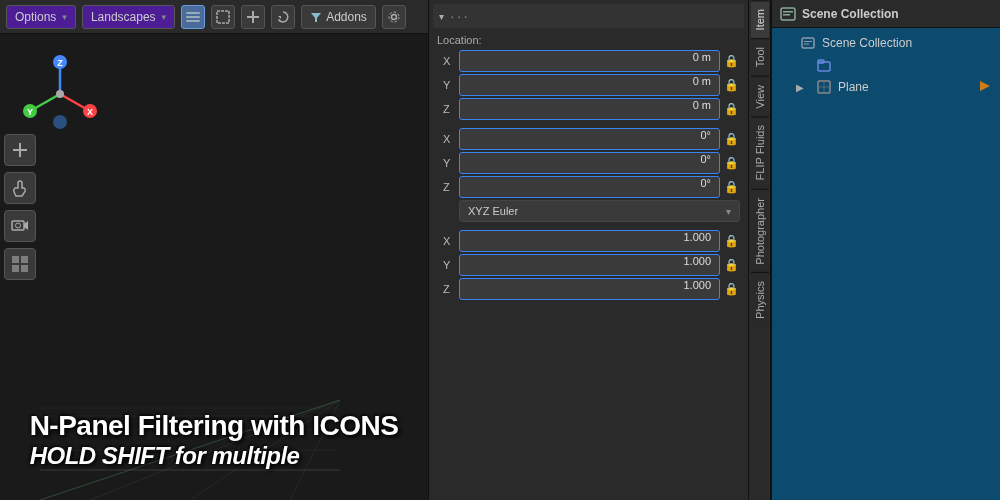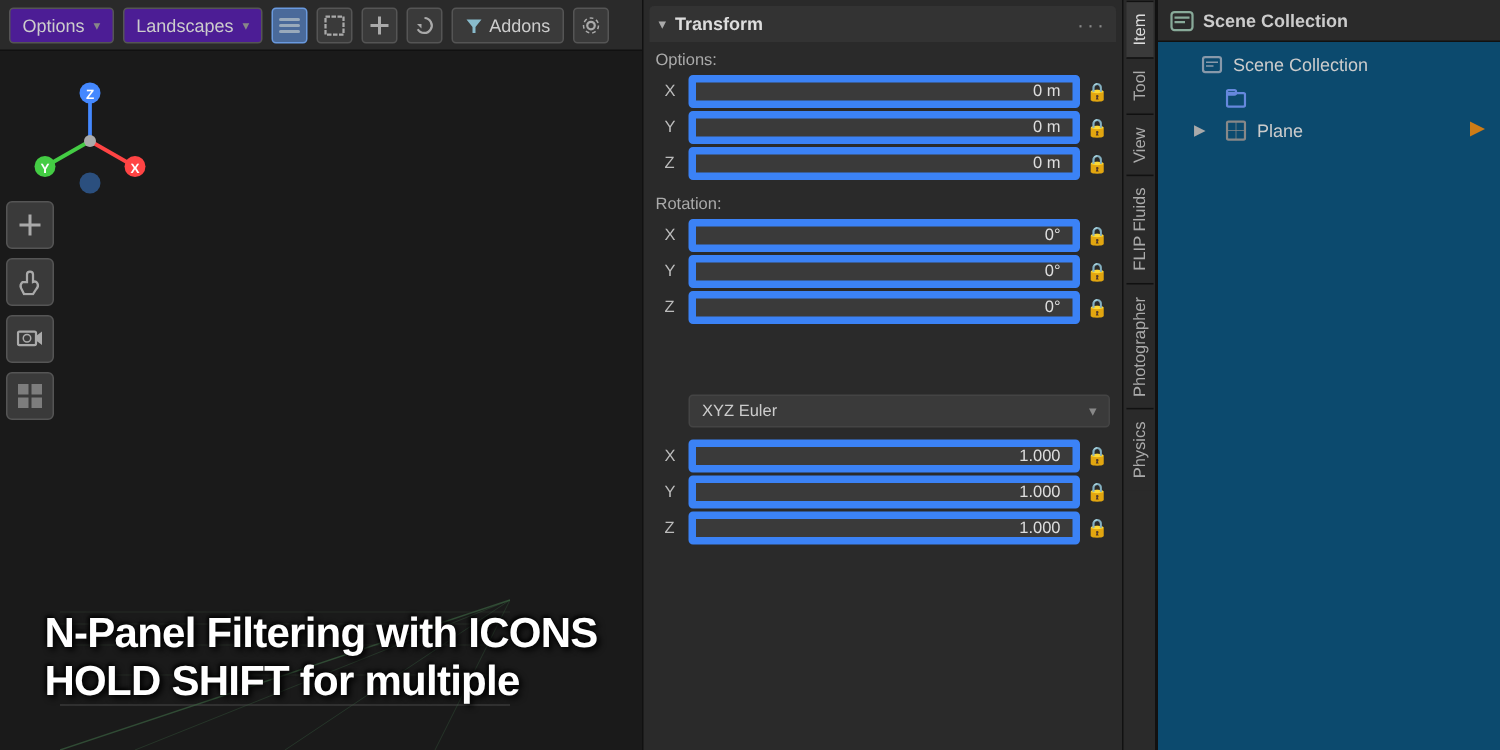--- a/index.html
+++ b/index.html
@@ -215,21 +215,21 @@
     .prop-axis {
       color: #bbb;
       width: 18px;
       font-size: 11px;
       padding-left: 6px;
     }
 
     .prop-field {
       flex: 1;
       background: #3a3a3a;
-      border: 5px solid #3b82f6;
+      border: 1px solid #3b82f6;
       border-radius: 3px;
       height: 22px;
       display: flex;
       align-items: flex-start;
       padding: 0 8px;
       color: #ccc;
       font-size: 11px;
       cursor: text;
       position: relative;
     }
@@ -253,21 +253,20 @@
       background: #3a3a3a;
       border: 1px solid #444;
       border-radius: 3px;
       height: 22px;
       display: flex;
       align-items: center;
       padding: 0 8px;
       color: #ccc;
       font-size: 11px;
       cursor: pointer;
-      margin-top: 45px;
     }
 
     .prop-dropdown-arrow {
       margin-left: auto;
       color: #888;
       font-size: 10px;
     }
 
     
     .side-tabs {
@@ -376,27 +375,28 @@
       font-size: 28px;
       font-weight: 900;
       color: white;
       text-shadow: 2px 2px 4px #000, -1px -1px 3px #000;
       font-family: Arial Black, Arial, sans-serif;
       letter-spacing: -0.5px;
       white-space: nowrap;
     }
 
     .overlay-line2 {
-      font-size: 28px;
+      font-size: 24px;
       font-weight: 900;
       color: white;
       text-shadow: 2px 2px 4px #000, -1px -1px 3px #000;
       font-family: Arial Black, Arial, sans-serif;
       letter-spacing: -0.5px;
       white-space: nowrap;
+      font-style: italic;
     }
 
     
     .grid-canvas {
       position: absolute;
       bottom: 0;
       left: 40px;
       right: 0;
       height: 120px;
     }
@@ -539,27 +539,26 @@
 
     </div>
   </div>
 
   <div class="n-panel">
     <div class="n-panel-content">
 
       <div class="panel-section">
         <div class="panel-header">
           <span class="panel-header-arrow">▾</span>
-          <span class="panel-header-title">Transform</span>
           <span class="panel-header-dots">···</span>
         </div>
         <div class="panel-body">
 
           <div class="prop-group">
-            <div class="prop-label">Options:</div>
+            <div class="prop-label">Location:</div>
             <div class="prop-row">
               <span class="prop-axis">X</span>
               <div class="prop-field">
                 <span class="prop-field-value">0 m</span>
               </div>
               <span class="prop-lock">🔒</span>
             </div>
             <div class="prop-row">
               <span class="prop-axis">Y</span>
               <div class="prop-field">
@@ -570,21 +569,20 @@
             <div class="prop-row">
               <span class="prop-axis">Z</span>
               <div class="prop-field">
                 <span class="prop-field-value">0 m</span>
               </div>
               <span class="prop-lock">🔒</span>
             </div>
           </div>
 
           <div class="prop-group">
-            <div class="prop-label">Rotation:</div>
             <div class="prop-row">
               <span class="prop-axis">X</span>
               <div class="prop-field">
                 <span class="prop-field-value">0°</span>
               </div>
               <span class="prop-lock">🔒</span>
             </div>
             <div class="prop-row">
               <span class="prop-axis">Y</span>
               <div class="prop-field">

